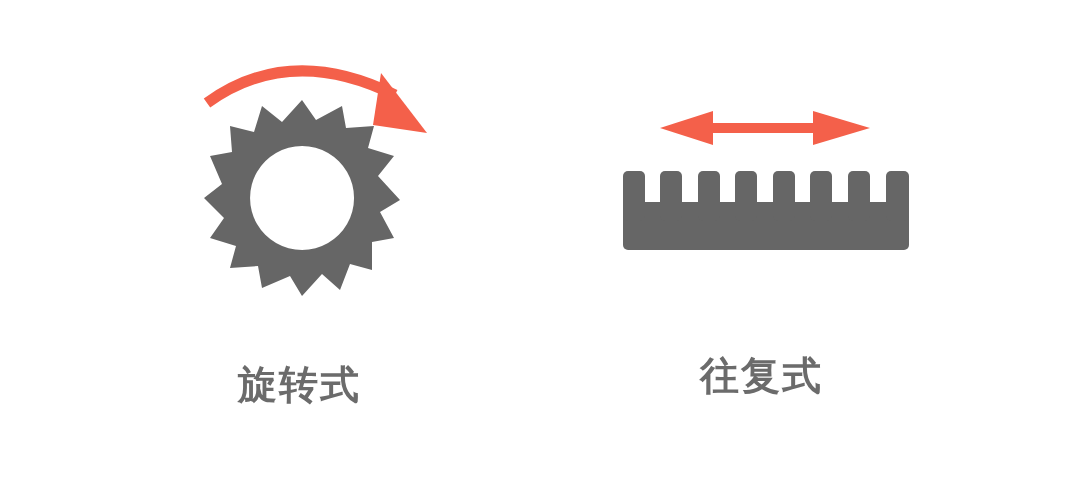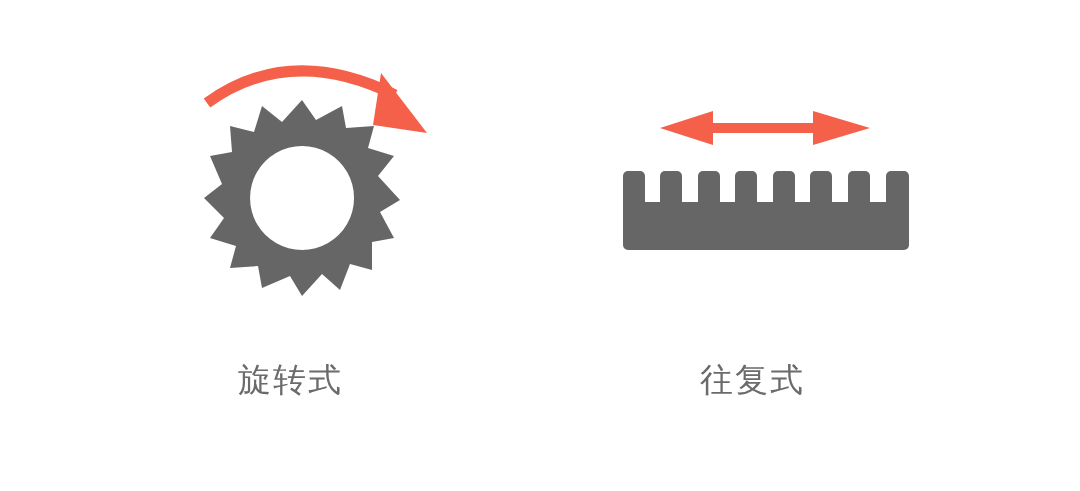--- a/index.html
+++ b/index.html
@@ -1,20 +1,20 @@
 <!DOCTYPE html>
 <html><head>
 <meta charset="utf-8">
 <style>
   html, body { margin:0; padding:0; background:#ffffff; }
   body { width:1080px; height:491px; position:relative; overflow:hidden;
          font-family:"DejaVu Sans", sans-serif; }
   .panel { position:absolute; }
   .icon { position:absolute; }
-  .label { position:absolute; font-size:33px; font-weight:normal; color:#6b6b6b;
+  .label { position:absolute; font-size:39px; font-weight:bold; color:#6b6b6b;
            letter-spacing:2px; white-space:nowrap; }
 </style>
 </head>
 <body>
 
 <div class="panel">
   <svg class="icon" style="left:195px;top:55px" width="250" height="90" viewBox="0 0 250 90">
     <path d="M12 48 Q95 -12 200 40" stroke="#f4604a" stroke-width="11" fill="none" stroke-linecap="butt"></path>
     <polygon points="186,18 232,78 178,70" fill="#f4604a"></polygon>
   </svg>
@@ -41,14 +41,14 @@
     <rect x="1" y="32" width="286" height="48" rx="5" fill="#666666"></rect>
     <rect x="1" y="1" width="22" height="50" rx="5" fill="#666666"></rect>
     <rect x="38" y="1" width="22" height="50" rx="5" fill="#666666"></rect>
     <rect x="76" y="1" width="22" height="50" rx="5" fill="#666666"></rect>
     <rect x="113" y="1" width="22" height="50" rx="5" fill="#666666"></rect>
     <rect x="151" y="1" width="22" height="50" rx="5" fill="#666666"></rect>
     <rect x="188" y="1" width="22" height="50" rx="5" fill="#666666"></rect>
     <rect x="226" y="1" width="22" height="50" rx="5" fill="#666666"></rect>
     <rect x="264" y="1" width="23" height="50" rx="5" fill="#666666"></rect>
   </svg>
-  <div class="label" style="left:700px;top:358px">往复式</div>
+  <div class="label" style="left:700px;top:349px">往复式</div>
 </div>
 
 </body></html>

